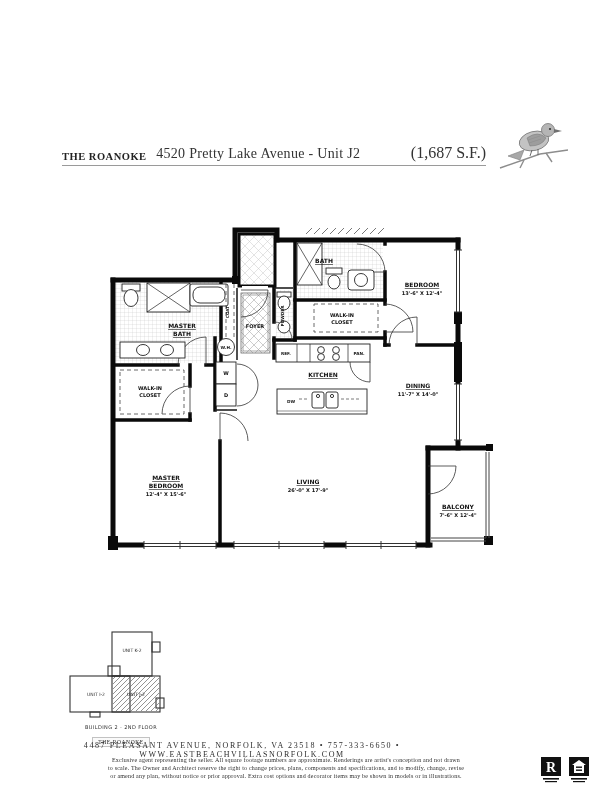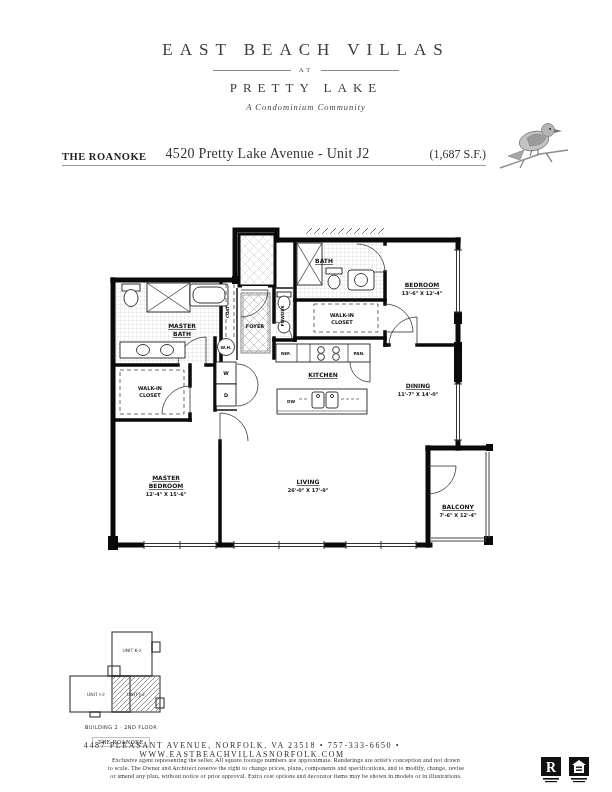--- a/index.html
+++ b/index.html
@@ -14,21 +14,21 @@
   .at-txt{font-size:7px;letter-spacing:3px;color:#555;padding:0 8px;}
   .brand-l2{font-size:13px;letter-spacing:6px;color:#3c3c3c;margin-top:6px;}
   .tagline{font-style:italic;font-size:8.5px;letter-spacing:1px;color:#444;margin-top:6px;}
 
   
   .title-bar{position:absolute;top:140px;left:62px;width:424px;height:22px;
              border-bottom:1px solid #9a9a9a;display:flex;align-items:flex-end;
              justify-content:space-between;padding-bottom:3px;}
   .plan-name{font-weight:bold;font-size:10.5px;letter-spacing:0.5px;color:#222;}
   .addr{font-size:14px;color:#333;letter-spacing:0.3px;text-align:right;}
-  .sqft{font-size:12px;color:#333;margin-left:41px;}
+  .sqft{font-size:16px;color:#333;margin-left:41px;}
   .bird-wrap{position:absolute;top:110px;left:494px;width:78px;height:62px;}
 
   
   .plan-wrap{position:absolute;top:192px;left:56px;width:460px;height:380px;}
   svg text{font-family:"DejaVu Sans", sans-serif;}
   .rm{font-size:6px;font-weight:bold;fill:#111;text-decoration:underline;}
   .dim{font-size:5px;font-weight:bold;fill:#111;}
   .sm{font-size:5px;font-weight:bold;fill:#111;}
   .xs{font-size:4.2px;font-weight:bold;fill:#111;}
 
@@ -45,30 +45,20 @@
   .disclaimer{position:absolute;top:756px;left:36px;width:500px;text-align:center;
               font-size:6px;line-height:8px;letter-spacing:0.2px;color:#2e2e2e;}
   .logos{position:absolute;top:757px;left:540px;width:56px;display:flex;gap:6px;}
   .logo-box{width:22px;height:26px;display:flex;flex-direction:column;align-items:center;}
 </style>
 </head>
 <body>
 
 <div class="page">
 
-  <header class="brand">
-    <div class="brand-l1">EAST BEACH VILLAS</div>
-    <div class="at-row">
-      <span class="at-rule"></span>
-      <span class="at-txt">AT</span>
-      <span class="at-rule"></span>
-    </div>
-    <div class="brand-l2">PRETTY LAKE</div>
-    <div class="tagline">A Condominium Community</div>
-  </header>
 
   <div class="title-bar">
     <span class="plan-name">THE ROANOKE</span>
     <span class="addr">4520 Pretty Lake Avenue  -  Unit J2</span>
     <span class="sqft">(1,687 S.F.)</span>
   </div>
 
   <div class="bird-wrap">
     <svg width="78" height="62" viewBox="0 0 78 62">
       <g stroke="#8d8d8d" stroke-width="1.4" fill="none">

